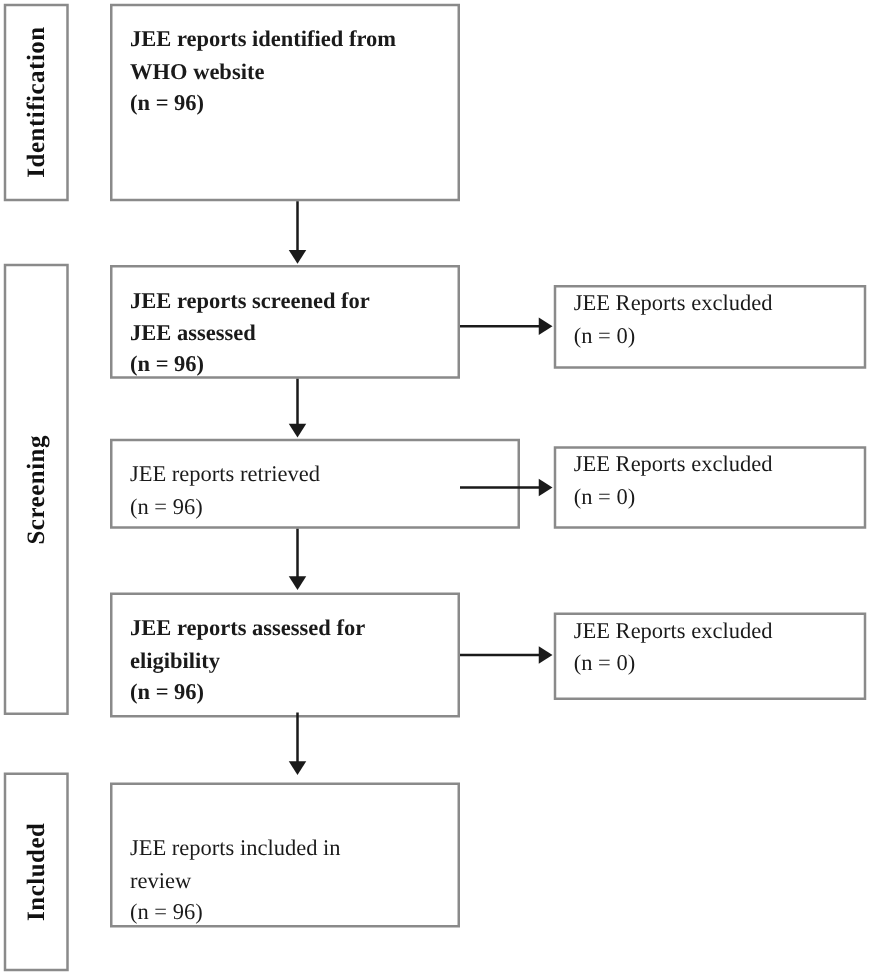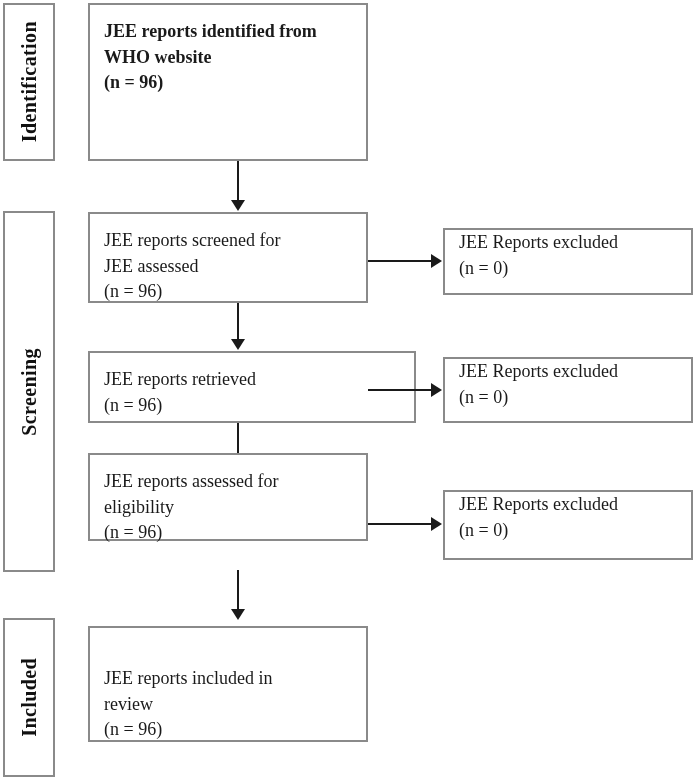--- a/index.html
+++ b/index.html
@@ -104,21 +104,21 @@
 
   <div class="flow-box" style="left:88px; top:3px; width:280px; height:158px;font-weight:bold;">
     <span class="box-line">JEE reports identified from</span>
     <span class="box-line">WHO website</span>
     <span class="box-line">(n = 96)</span>
   </div>
 
   <div class="connector-v" style="left:237px; top:161px; height:41px;"></div>
   <div class="arrow-down" style="left:231px; top:200px;"></div>
 
-  <div class="flow-box" style="left:88px; top:212px; width:280px; height:91px;">
+  <div class="flow-box" style="left:88px; top:212px; width:280px; height:91px;font-weight:bold;">
     <span class="box-line">JEE reports screened for</span>
     <span class="box-line">JEE assessed</span>
     <span class="box-line">(n = 96)</span>
   </div>
 
   <div class="connector-h" style="left:368px; top:260px; width:64px;"></div>
   <div class="arrow-right" style="left:431px; top:254px;"></div>
 
   <div class="flow-box exclusion" style="left:443px; top:228px; width:250px; height:67px;">
     <span class="box-line">JEE Reports excluded</span>
@@ -137,21 +137,21 @@
   <div class="arrow-right" style="left:431px; top:383px;"></div>
 
   <div class="flow-box exclusion" style="left:443px; top:357px; width:250px; height:66px;">
     <span class="box-line">JEE Reports excluded</span>
     <span class="box-line">(n = 0)</span>
   </div>
 
   <div class="connector-v" style="left:237px; top:423px; height:39px;"></div>
   <div class="arrow-down" style="left:231px; top:461px;"></div>
 
-  <div class="flow-box" style="left:88px; top:453px; width:280px; height:88px;">
+  <div class="flow-box" style="left:88px; top:474px; width:280px; height:100px;font-weight:bold;">
     <span class="box-line">JEE reports assessed for</span>
     <span class="box-line">eligibility</span>
     <span class="box-line">(n = 96)</span>
   </div>
 
   <div class="connector-h" style="left:368px; top:523px; width:64px;"></div>
   <div class="arrow-right" style="left:431px; top:517px;"></div>
 
   <div class="flow-box exclusion" style="left:443px; top:490px; width:250px; height:70px;">
     <span class="box-line">JEE Reports excluded</span>

